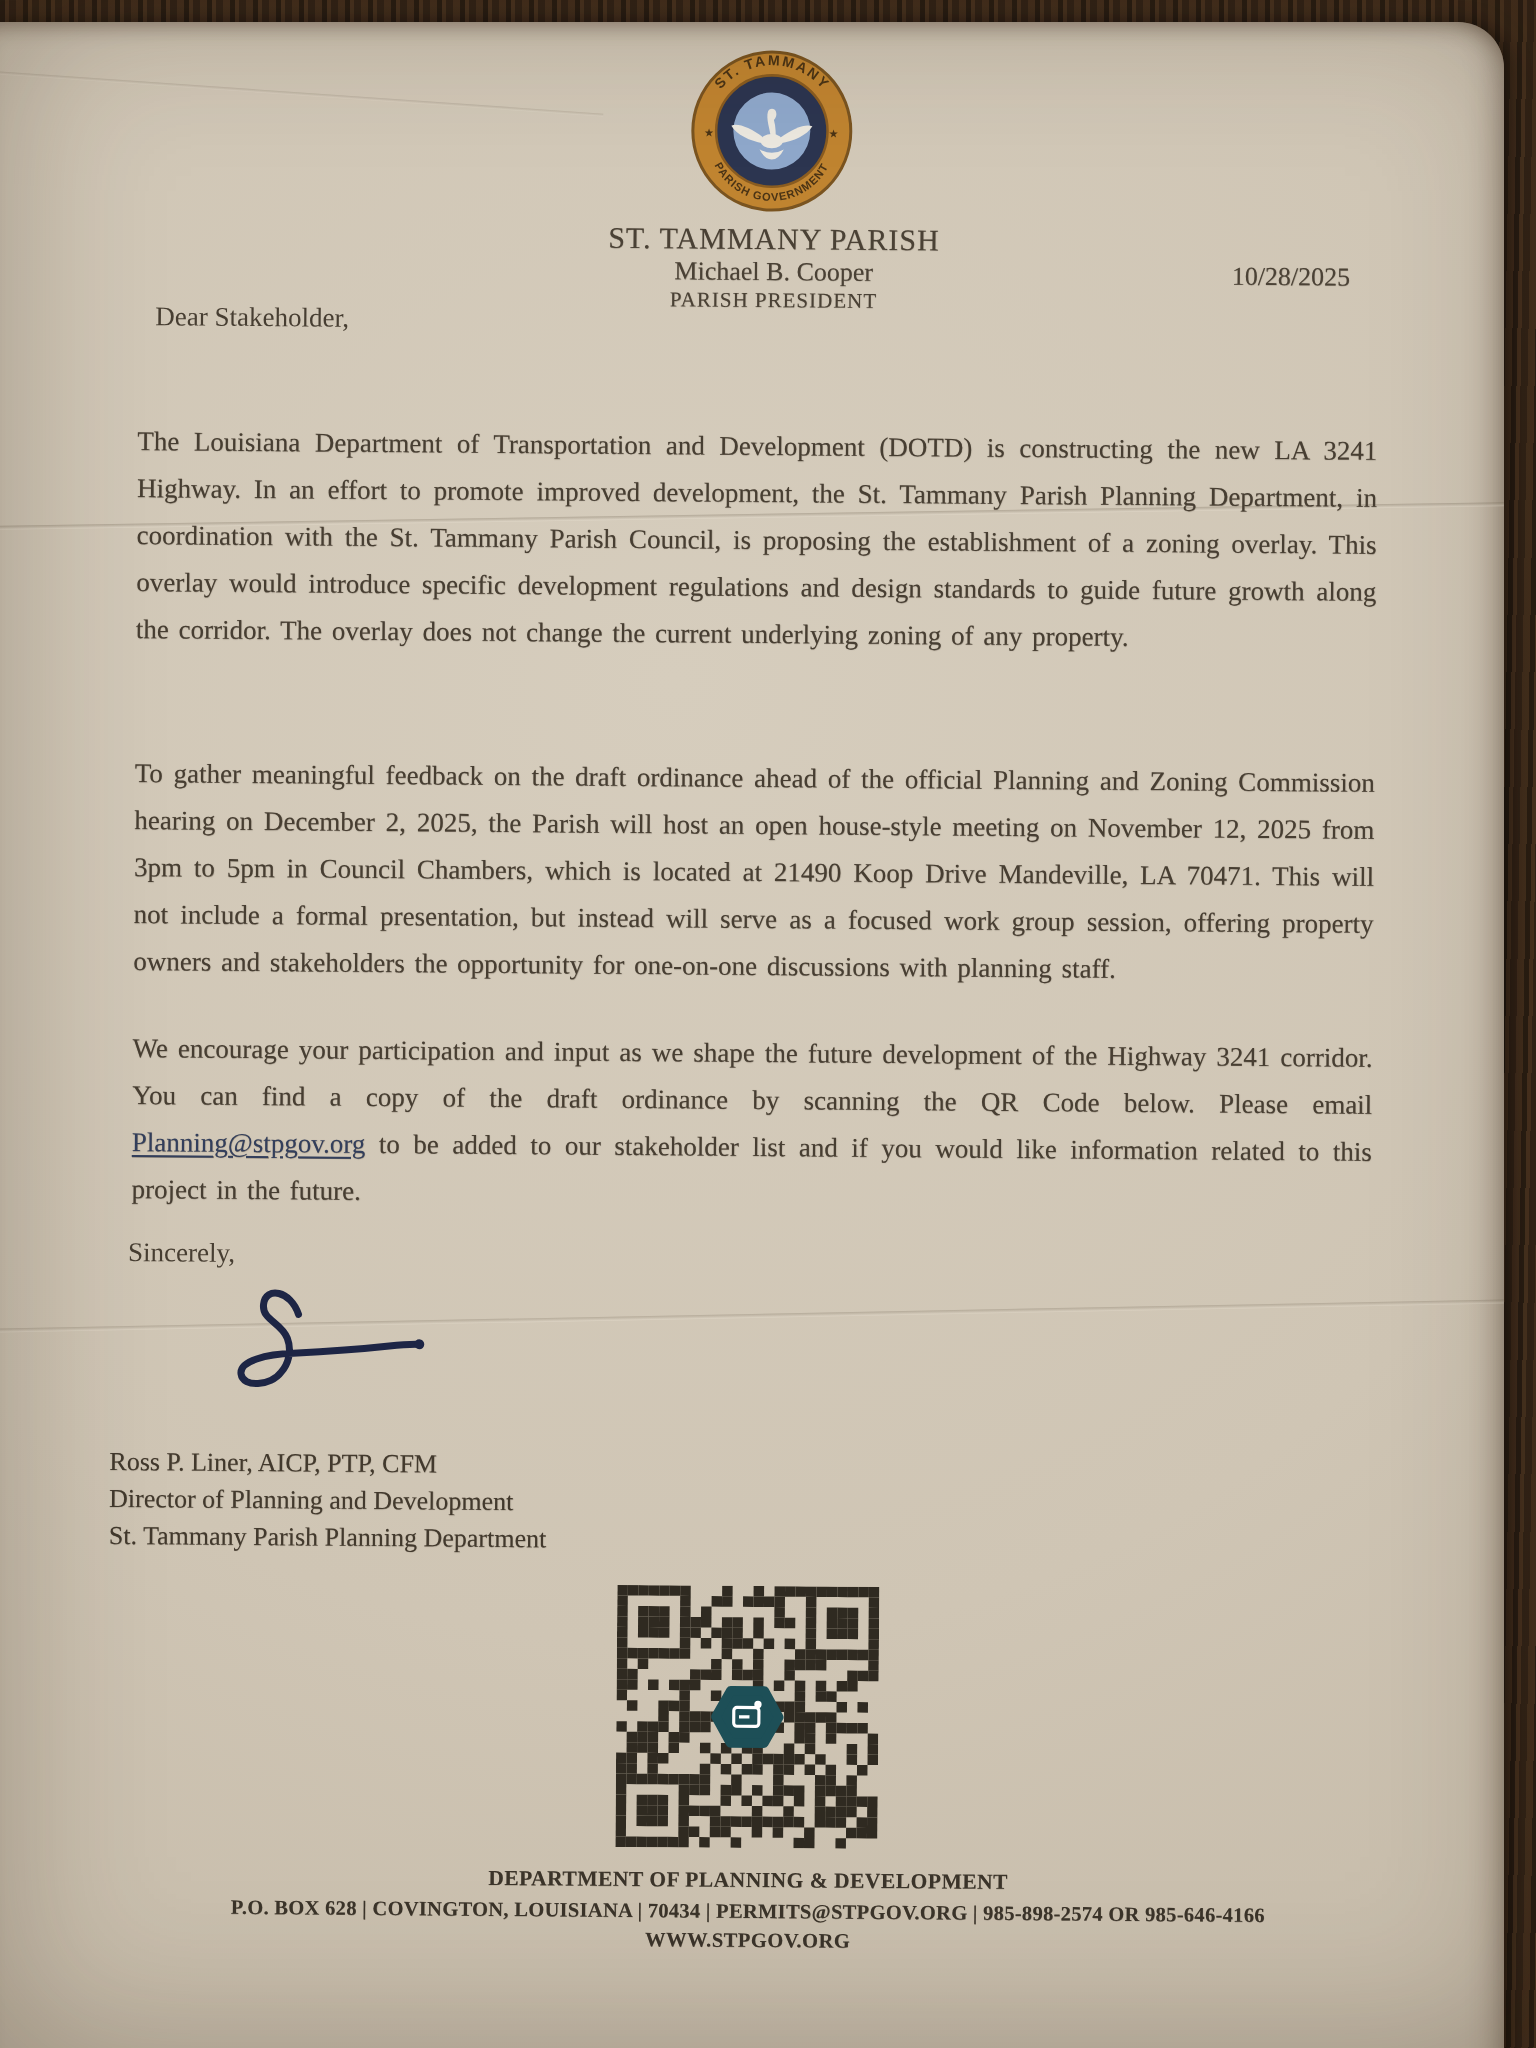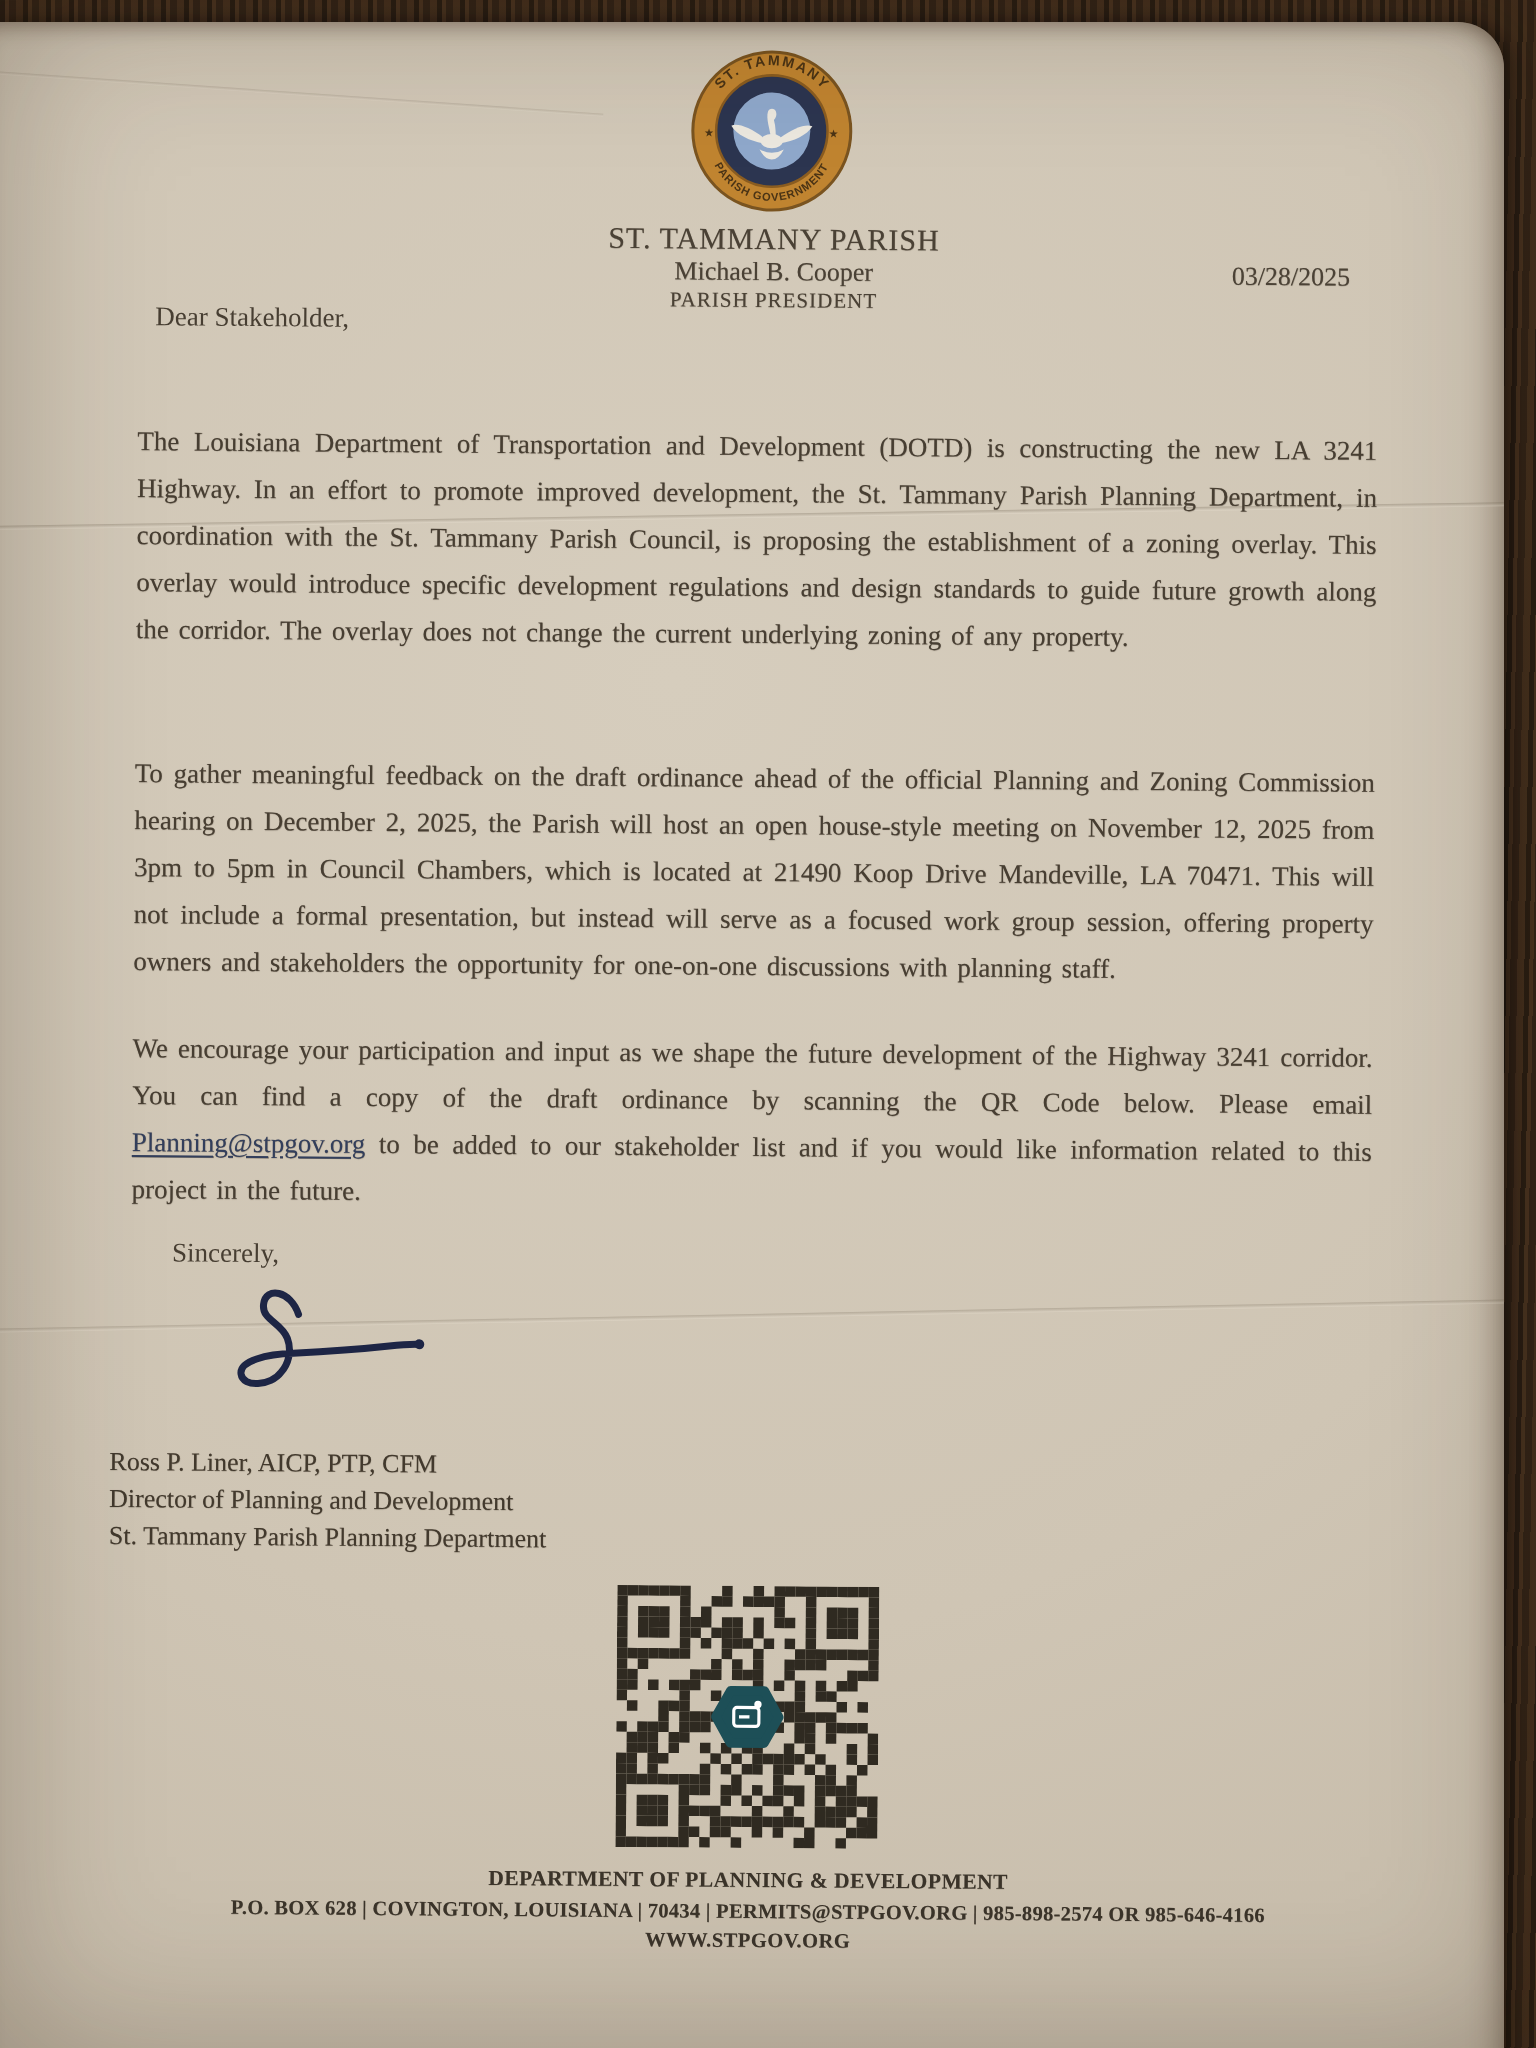--- a/index.html
+++ b/index.html
@@ -50,21 +50,21 @@
   .salutation{position:absolute;left:150px;top:306px;font-size:27px;}
   .para{
     position:absolute;left:133px;width:1240px;
     font-size:27px;line-height:47px;text-align:justify;word-spacing:3px;
     text-shadow:0.3px 0.4px 0.8px rgba(60,50,38,0.5);
   }
   .p1{top:396px;}
   .p2{top:728px;}
   .p3{top:1003px;}
   .email{color:#333f5c;text-decoration:underline;text-underline-offset:4px;}
-  .closing{position:absolute;left:130px;top:1242px;font-size:27px;margin-left:44px;}
+  .closing{position:absolute;left:130px;top:1242px;font-size:27px;}
   .signature{position:absolute;left:238px;top:1286px;width:215px;height:130px;}
   .sig-block{position:absolute;left:113px;top:1448px;font-size:26px;line-height:37px;color:#42392d;
     text-shadow:0.3px 0.4px 0.7px rgba(60,50,38,0.45);}
   .qr{position:absolute;left:622px;top:1586px;width:262px;height:262px;}
   .footer{position:absolute;left:0;top:1868px;width:1510px;text-align:center;color:#3b342a;font-weight:bold;
     text-shadow:0.3px 0.4px 0.6px rgba(60,50,38,0.4);}
   .footer-l1{font-size:21.5px;letter-spacing:0.5px;}
   .footer-l2{font-size:20.5px;margin-top:7px;letter-spacing:0.3px;}
   .footer-l3{font-size:20.5px;margin-top:6px;letter-spacing:0.5px;}
   .seal text{font-family:"Liberation Sans", sans-serif;}
@@ -104,21 +104,21 @@
       <text font-size="11" font-weight="bold" fill="#4a3315" letter-spacing="1">
         <textPath href="#arcBottom" startOffset="50%" text-anchor="middle">PARISH GOVERNMENT</textPath>
       </text>
       <text x="13" y="86" font-size="11" fill="#4a3315">★</text>
       <text x="136" y="86" font-size="11" fill="#4a3315">★</text>
     </svg>
 
     <div class="org-name letterhead">ST. TAMMANY PARISH</div>
     <div class="pres-name letterhead">Michael B. Cooper</div>
     <div class="pres-title letterhead">PARISH PRESIDENT</div>
-    <div class="date">03/28/2025</div>
+    <div class="date">10/28/2025</div>
 
     <div class="salutation">Dear Stakeholder,</div>
     <p class="para p1">The Louisiana Department of Transportation and Development (DOTD) is constructing the new LA 3241 Highway. In an effort to promote improved development, the St. Tammany Parish Planning Department, in coordination with the St. Tammany Parish Council, is proposing the establishment of a zoning overlay. This overlay would introduce specific development regulations and design standards to guide future growth along the corridor. The overlay does not change the current underlying zoning of any property.</p>
     <p class="para p2">To gather meaningful feedback on the draft ordinance ahead of the official Planning and Zoning Commission hearing on December 2, 2025, the Parish will host an open house-style meeting on November 12, 2025 from 3pm to 5pm in Council Chambers, which is located at 21490 Koop Drive Mandeville, LA 70471. This will not include a formal presentation, but instead will serve as a focused work group session, offering property owners and stakeholders the opportunity for one-on-one discussions with planning staff.</p>
     <p class="para p3"><span>We encourage your participation and input as we shape the future development of the Highway 3241 corridor. You can find a copy of the draft ordinance by scanning the QR Code below. Please email </span><span class="email">Planning@stpgov.org</span><span> to be added to our stakeholder list and if you would like information related to this project in the future.</span></p>
 
     <div class="closing">Sincerely,</div>
     <svg class="signature" viewBox="0 0 215 130">
       <path d="M63,32 C55,8 30,4 28,22 c-2,16 18,18 24,34 c5,13 1,26 -6,34
                C36,104 8,106 6,92 c-2,-13 26,-20 52,-21 c35,-2 62,-4 96,-8

